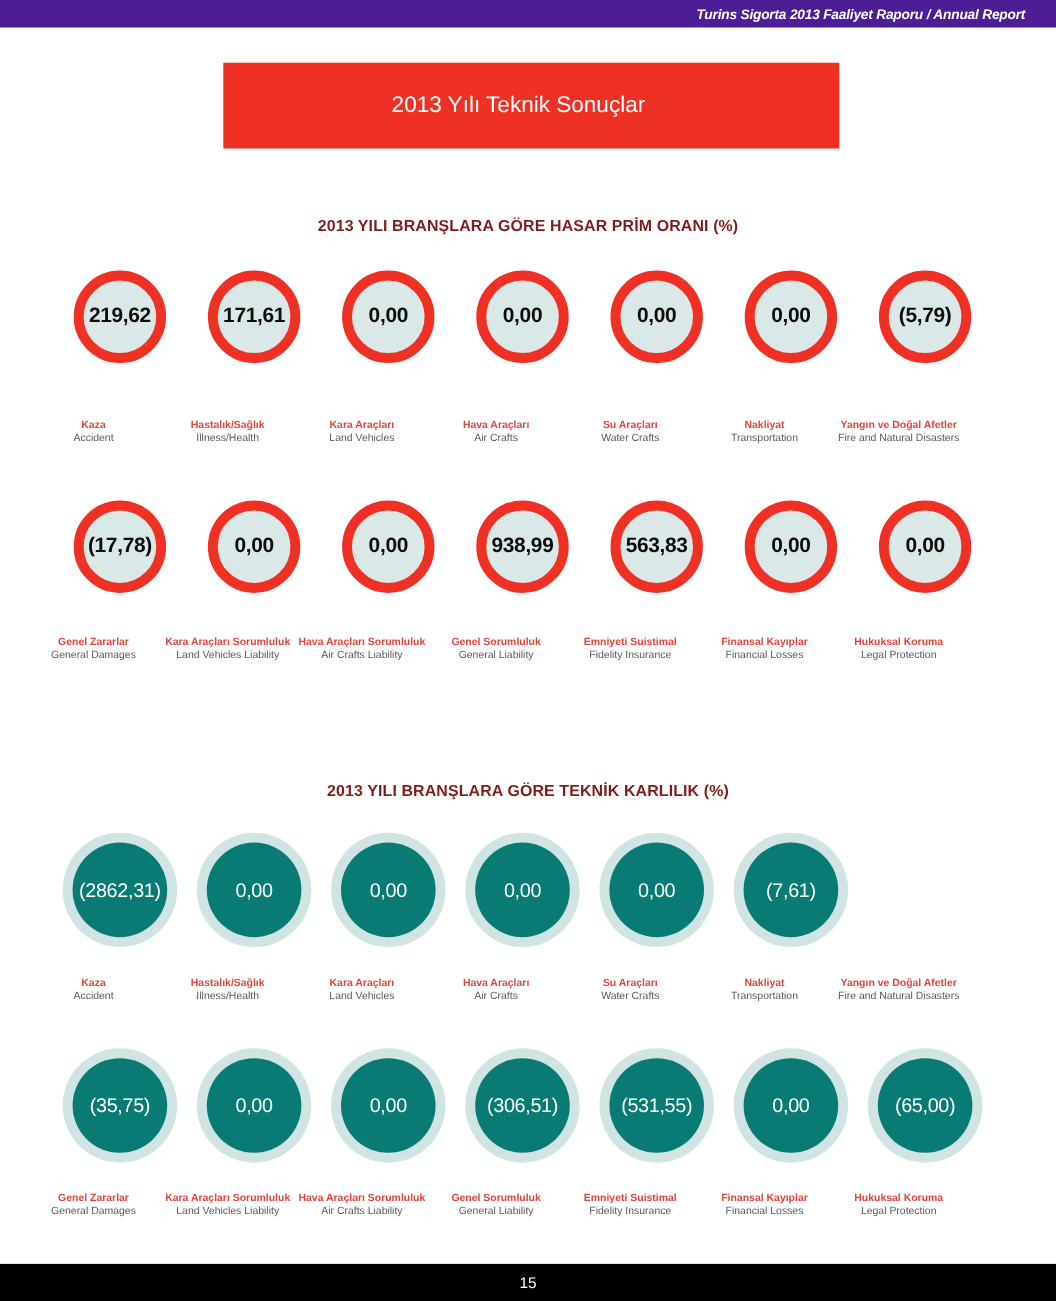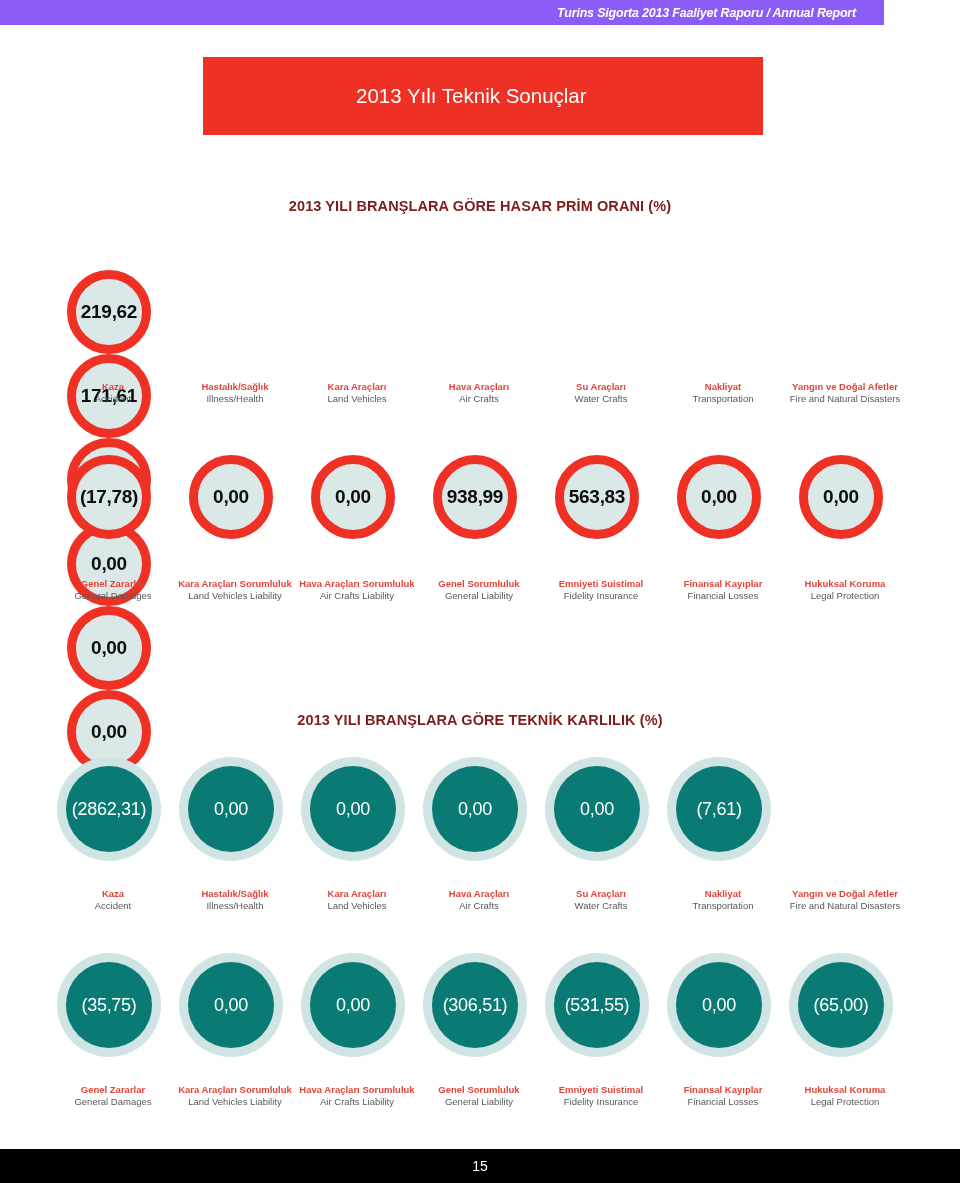--- a/index.html
+++ b/index.html
@@ -12,23 +12,23 @@
     background: #ffffff;
     font-family: "Liberation Sans", sans-serif;
     overflow: hidden;
     position: relative;
   }
 
   
   .top-bar {
     position: absolute;
     top: 0; left: 0;
-    width: 884px;
+    width: 960px;
     height: 25px;
-    background: #8b5cf6;
+    background: #4c1d95;
     display: flex;
     align-items: center;
     justify-content: flex-end;
   }
   .top-bar-text {
     color: #ffffff;
     font-size: 12.5px;
     font-weight: bold;
     font-style: italic;
     letter-spacing: -0.2px;
@@ -118,33 +118,33 @@
     border-radius: 50%;
     background: #0a7b74;
     display: flex;
     align-items: center;
     justify-content: center;
     color: #ffffff;
     font-size: 18px;
     letter-spacing: -0.3px;
   }
 
-  #row-hasar-1 { top: 270px; flex-direction: column; }
+  #row-hasar-1 { top: 246px; }
   #row-hasar-2 { top: 455px; }
   #row-teknik-1 { top: 757px; }
   #row-teknik-2 { top: 953px; }
 
   
   .label-row {
     position: absolute;
     left: 0;
     width: 960px;
     display: flex;
     justify-content: flex-start;
-    padding-left: 52px;
+    padding-left: 24px;
     box-sizing: border-box;
   }
   .label-cell {
     width: 122px;
     text-align: center;
     line-height: 11.5px;
     padding: 0 2px;
     box-sizing: border-box;
   }
   .label-tr {

